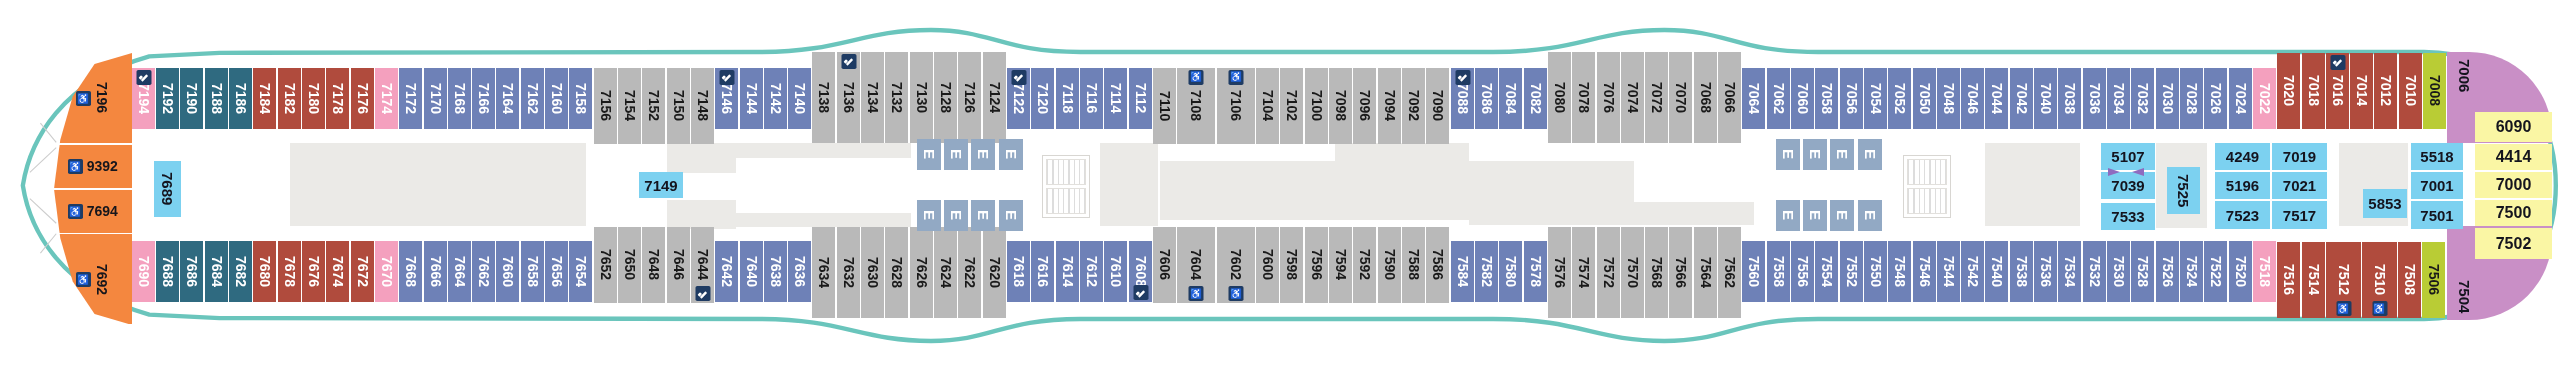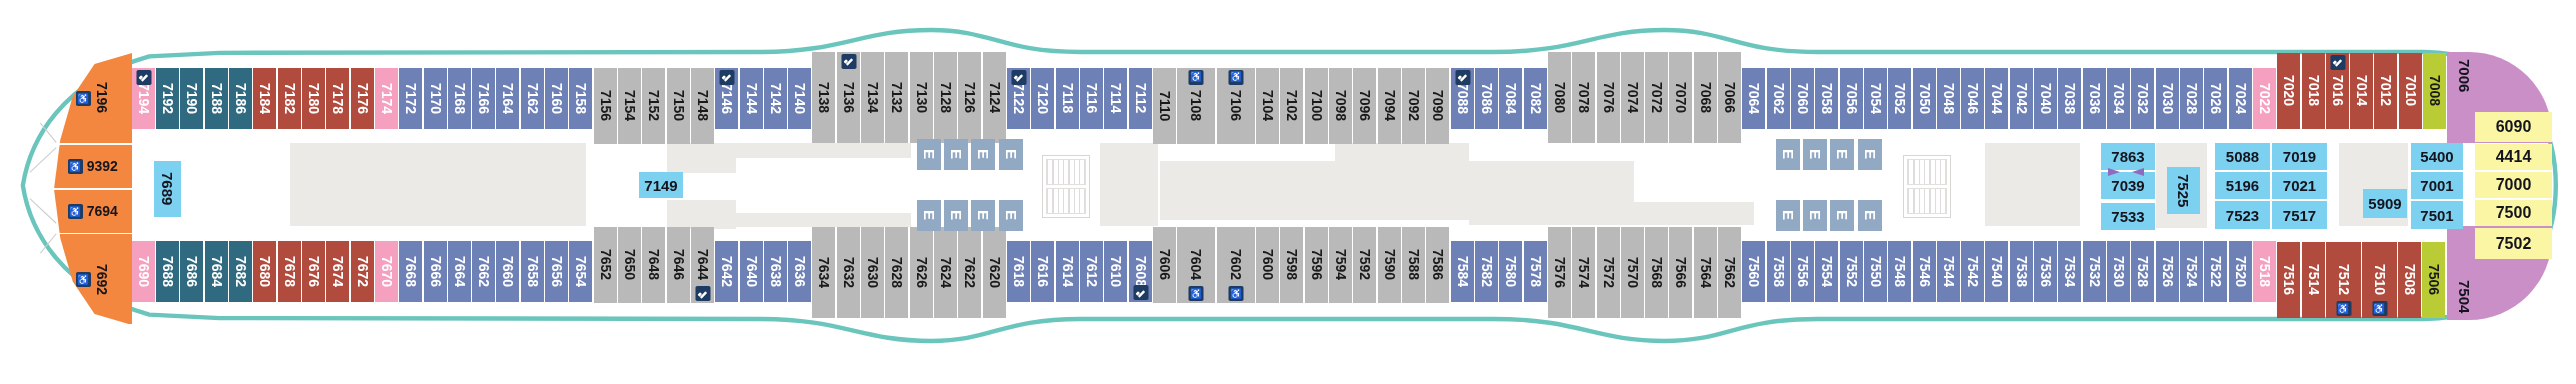--- a/index.html
+++ b/index.html
@@ -744,54 +744,54 @@
       </div>
     </div>
   <div id="interior-cabins">
       <div class="interior-cabin" style="left: 154px; top: 161px; width: 27px; height: 56px;">
         <span class="vlabel">7689</span>
       </div>
       <div class="interior-cabin" style="left: 639px; top: 172px; width: 44px; height: 26px;">
         <span>7149</span>
       </div>
       <div class="interior-cabin" style="left: 2101px; top: 143px; width: 54px; height: 27px;">
-        <span>7863</span>
+        <span>5107</span>
       </div>
       <div class="interior-cabin" style="left: 2101px; top: 172px; width: 54px; height: 27px;">
         <span>7039</span>
       </div>
       <div class="interior-cabin" style="left: 2101px; top: 203px; width: 54px; height: 27px;">
         <span>7533</span>
       </div>
       <div class="interior-cabin" style="left: 2167px; top: 167px; width: 32.5px; height: 47px;">
         <span class="vlabel">7525</span>
       </div>
       <div class="interior-cabin" style="left: 2215px; top: 143px; width: 55px; height: 27px;">
-        <span>5088</span>
+        <span>4249</span>
       </div>
       <div class="interior-cabin" style="left: 2272px; top: 143px; width: 55px; height: 27px;">
         <span>7019</span>
       </div>
       <div class="interior-cabin" style="left: 2215px; top: 172px; width: 55px; height: 27px;">
         <span>5196</span>
       </div>
       <div class="interior-cabin" style="left: 2272px; top: 172px; width: 55px; height: 27px;">
         <span>7021</span>
       </div>
       <div class="interior-cabin" style="left: 2215px; top: 201px; width: 55px; height: 28px;">
         <span>7523</span>
       </div>
       <div class="interior-cabin" style="left: 2272px; top: 201px; width: 55px; height: 28px;">
         <span>7517</span>
       </div>
       <div class="interior-cabin" style="left: 2363px; top: 189px; width: 44px; height: 29px;">
-        <span>5909</span>
+        <span>5853</span>
       </div>
       <div class="interior-cabin" style="left: 2411px; top: 143px; width: 52px; height: 27px;">
-        <span>5400</span>
+        <span>5518</span>
       </div>
       <div class="interior-cabin" style="left: 2411px; top: 172px; width: 52px; height: 27px;">
         <span>7001</span>
       </div>
       <div class="interior-cabin" style="left: 2411px; top: 201px; width: 52px; height: 28px;">
         <span>7501</span>
       </div>
       <div class="tri" style="left: 2108px; top: 168px; border-left: 12.3px solid rgb(143, 107, 191); border-top: 4.4px solid transparent; border-bottom: 4.4px solid transparent;"></div>
       <div class="tri" style="left: 2132px; top: 168px; border-right: 12.3px solid rgb(143, 107, 191); border-top: 4.4px solid transparent; border-bottom: 4.4px solid transparent;"></div>
     </div>

